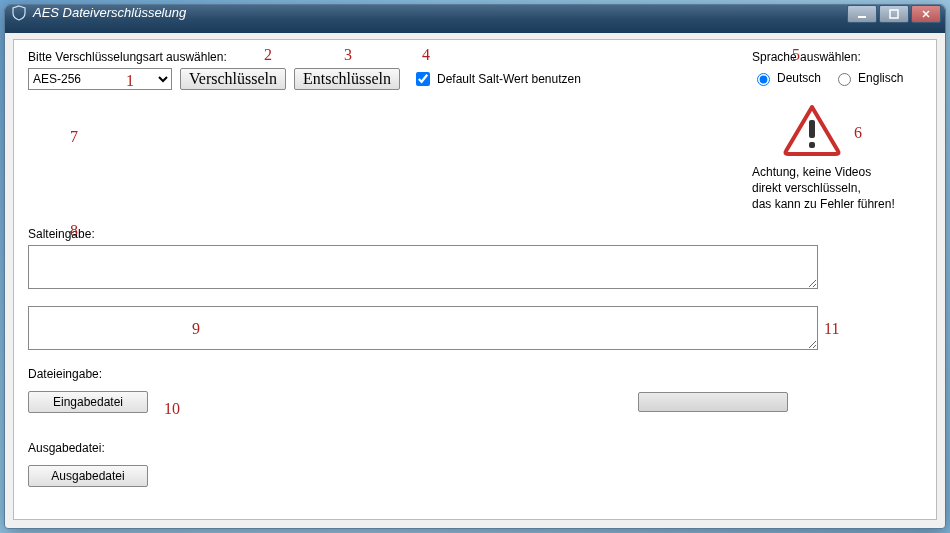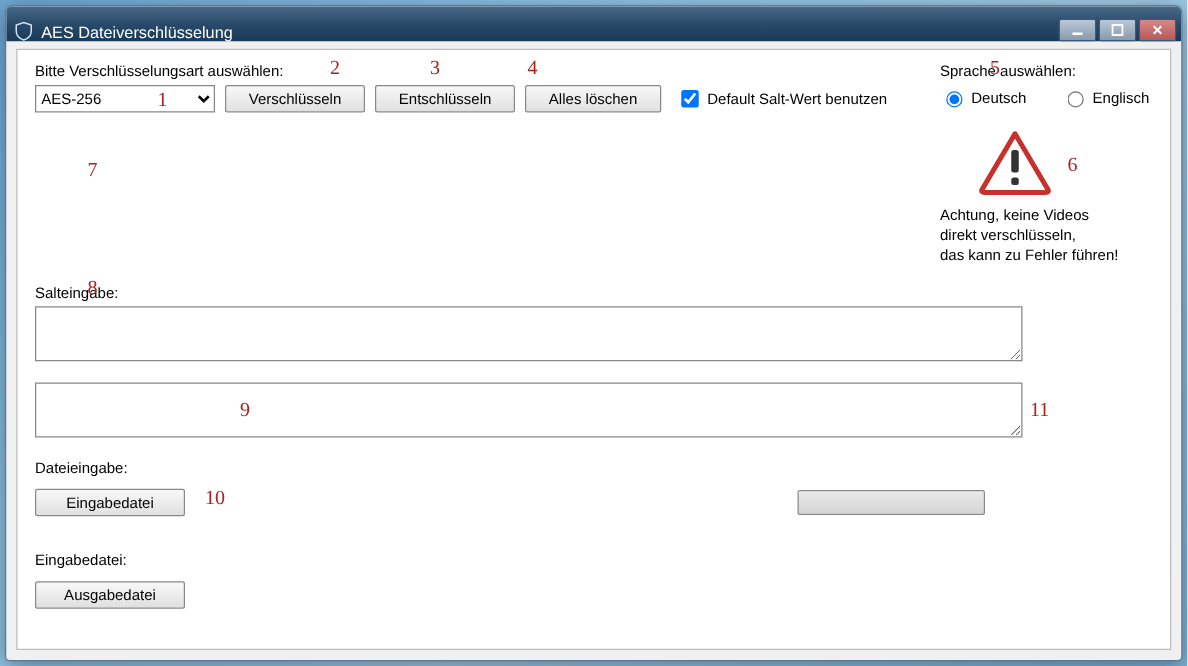--- a/index.html
+++ b/index.html
@@ -22,23 +22,24 @@
     background: #f0f0f0;
     border: 1px solid #5a7a9a;
     border-radius: 6px 6px 4px 4px;
     box-shadow: 0 4px 20px rgba(0,0,0,0.4);
     overflow: hidden;
   }
   .titlebar {
     height: 28px;
     background: linear-gradient(to bottom, #4a6a8a 0%, #2a4a6a 50%, #1a3a5a 100%);
     display: flex;
-    align-items: flex-end;
+    align-items: flex-start;
     padding: 0 4px 0 6px;
     color: #fff;
+    font-style: italic;
   }
   .title-icon {
     width: 16px; height: 16px;
     margin-right: 6px;
     display: inline-flex;
     align-items: center; justify-content: center;
   }
   .title-text { font-size: 13px; flex: 1; }
   .win-controls { display: flex; gap: 2px; }
   .win-btn {
@@ -63,35 +64,36 @@
   .prompt { margin-bottom: 4px; }
   .controls-row { display: flex; align-items: center; gap: 8px; }
   select.dropdown {
     width: 144px; height: 22px;
     font-size: 12px;
     border: 1px solid #888;
     background: #fff;
   }
   .btn {
     height: 22px;
-    padding: 0 18px;
-    font-size: 12px;
+    padding: 0 8px;
+    font-size: 16px;
     border: 1px solid #888;
     background: linear-gradient(to bottom, #f8f8f8, #e0e0e0);
     border-radius: 2px;
     cursor: pointer;
+    font-family: Liberation Serif, serif;
   }
   .cbx { display: flex; align-items: center; gap: 4px; margin-left: 4px; }
   .cbx input { width: 14px; height: 14px; }
   .right-panel {
     margin-left: auto;
     width: 170px;
     text-align: left;
   }
-  .lang-row { display: flex; gap: 28px; margin-top: 6px; }
+  .lang-row { display: flex; gap: 12px; margin-top: 6px; }
   .lang-opt { display: flex; align-items: center; gap: 4px; }
   .lang-opt input { width: 13px; height: 13px; }
   .warn-icon {
     margin: 18px 0 8px 30px;
     width: 60px; height: 52px;
   }
   .warn-text {
     margin-top: 4px;
     line-height: 1.35;
   }
@@ -165,21 +167,20 @@
 
       <div class="top-row">
         <div class="top-left">
           <div class="prompt">Bitte Verschlüsselungsart auswählen:</div>
           <div class="controls-row">
             <select class="dropdown">
               <option>AES-256</option>
             </select>
             <button class="btn">Verschlüsseln</button>
             <button class="btn">Entschlüsseln</button>
-            <button class="btn">Alles löschen</button>
             <label class="cbx">
               <input type="checkbox" checked="" style="">
               <span>Default Salt-Wert benutzen</span>
             </label>
           </div>
         </div>
 
         <div class="right-panel">
           <div>Sprache auswählen:</div>
           <div class="lang-row">
@@ -218,33 +219,33 @@
 
       <div class="section">
         <div class="section-label">Dateieingabe:</div>
         <div class="file-row">
           <button class="file-btn">Eingabedatei</button>
           <div class="progress"></div>
         </div>
       </div>
 
       <div class="section" style="margin-top:28px;">
-        <div class="section-label">Eingabedatei:</div>
+        <div class="section-label">Ausgabedatei:</div>
         <div class="file-row">
           <button class="file-btn">Ausgabedatei</button>
         </div>
       </div>
 
       <span class="annot" style="left:112px; top:32px;">1</span>
       <span class="annot" style="left:250px; top:6px;">2</span>
       <span class="annot" style="left:330px; top:6px;">3</span>
       <span class="annot" style="left:408px; top:6px;">4</span>
       <span class="annot" style="left:778px; top:6px;">5</span>
       <span class="annot" style="left:840px; top:84px;">6</span>
       <span class="annot" style="left:56px; top:88px;">7</span>
       <span class="annot" style="left:56px; top:182px;">8</span>
       <span class="annot" style="left:178px; top:280px;">9</span>
-      <span class="annot" style="left:150px; top:350px;">10</span>
+      <span class="annot" style="left:150px; top:360px;">10</span>
       <span class="annot" style="left:790px; top:280px;margin-left:20px;">11</span>
 
     </div>
   </div>
 </div>
 
 </body></html>

